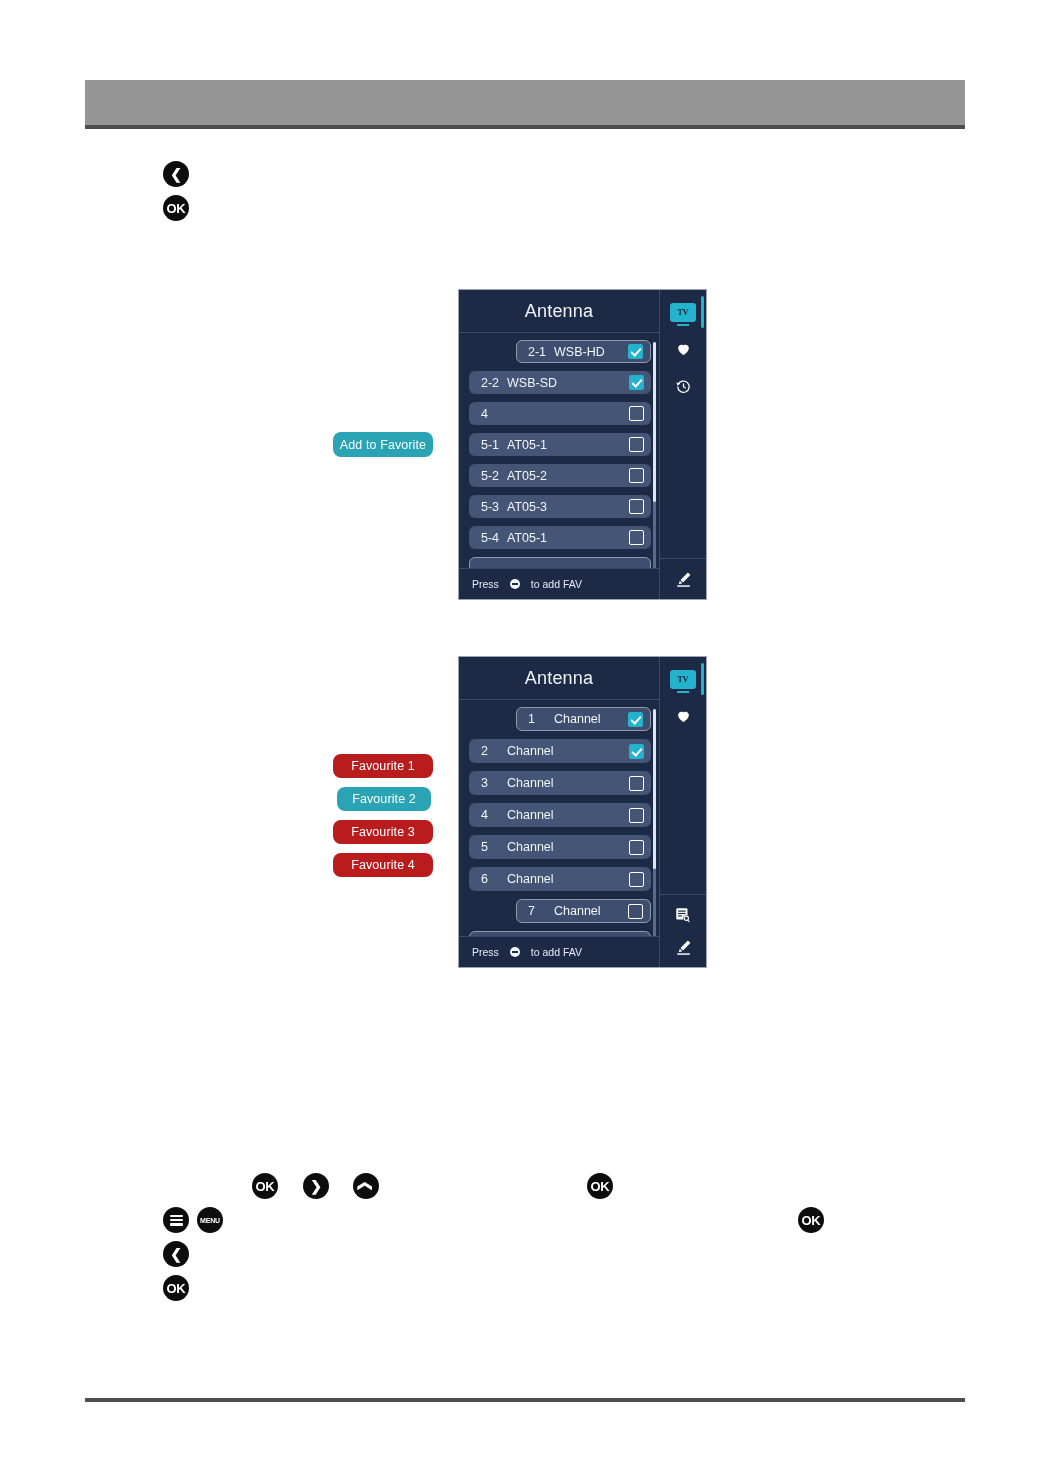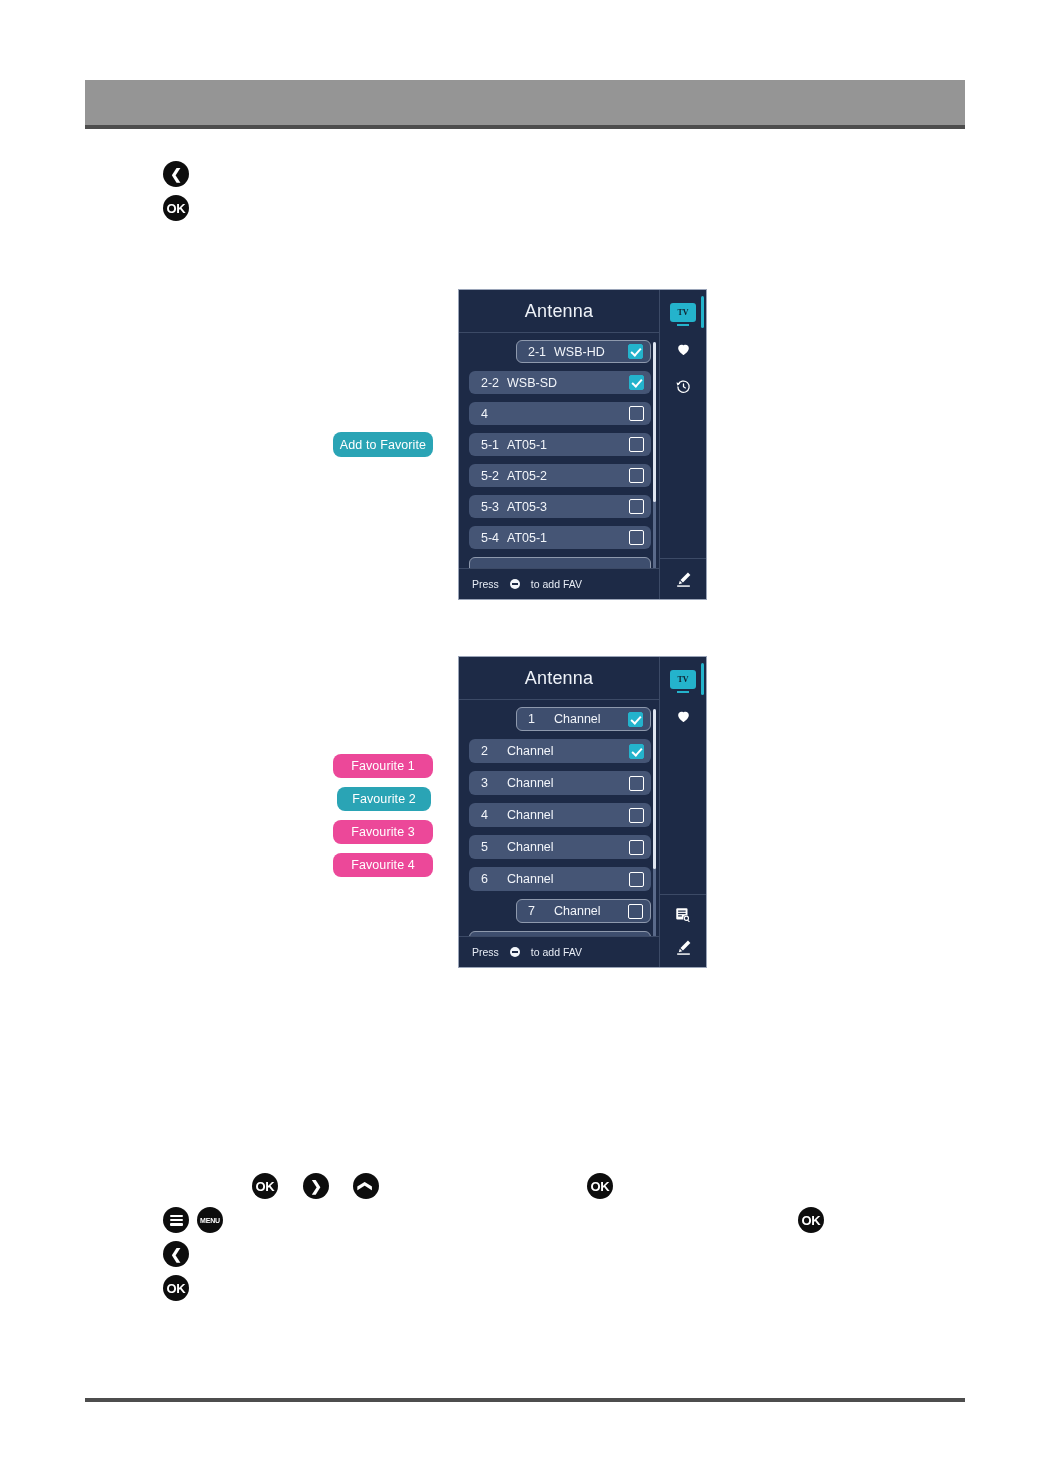--- a/index.html
+++ b/index.html
@@ -71,21 +71,21 @@
     border-radius: 8px;
     color: #ffffff;
     font-size: 12.5px;
     display: flex;
     align-items: center;
     justify-content: center;
     text-align: center;
     letter-spacing: 0.1px;
   }
   .pill.teal { background: #2aa4b5; }
-  .pill.navy { background: #ec4899; }
+  .pill.navy { background: #b91c1c; }
 
   
   .osd {
     position: absolute;
     background: #1d2a46;
     border: 1px solid #9aa4b8;
     box-sizing: border-box;
     display: flex;
   }
   .osd-main {

